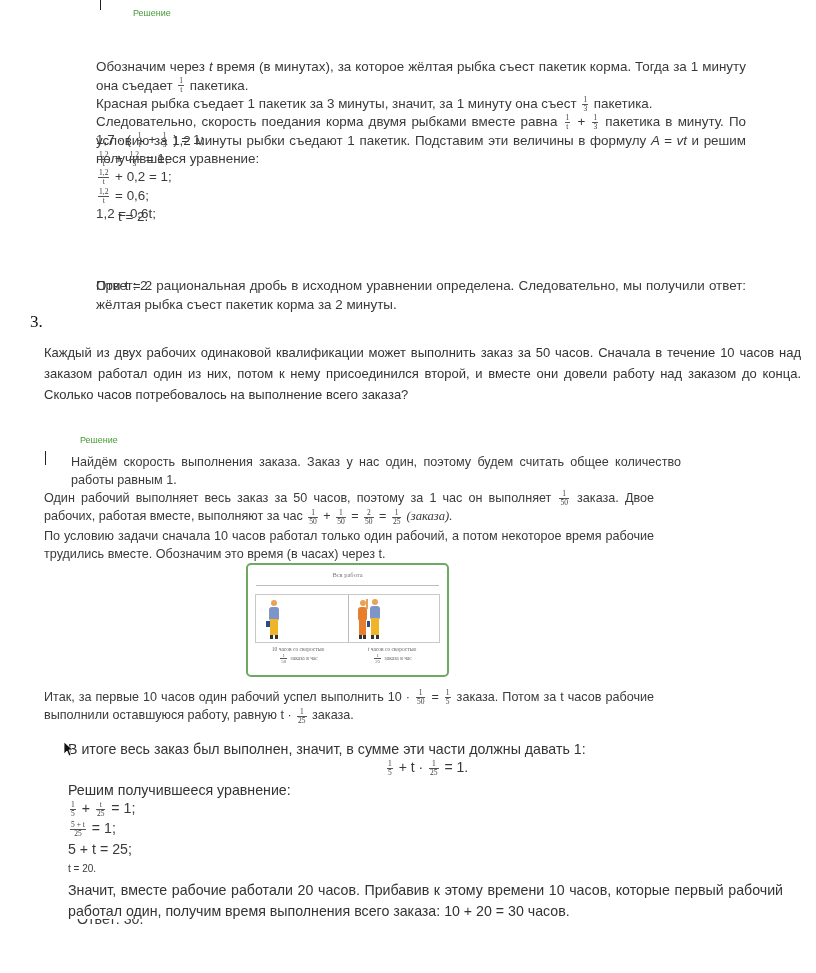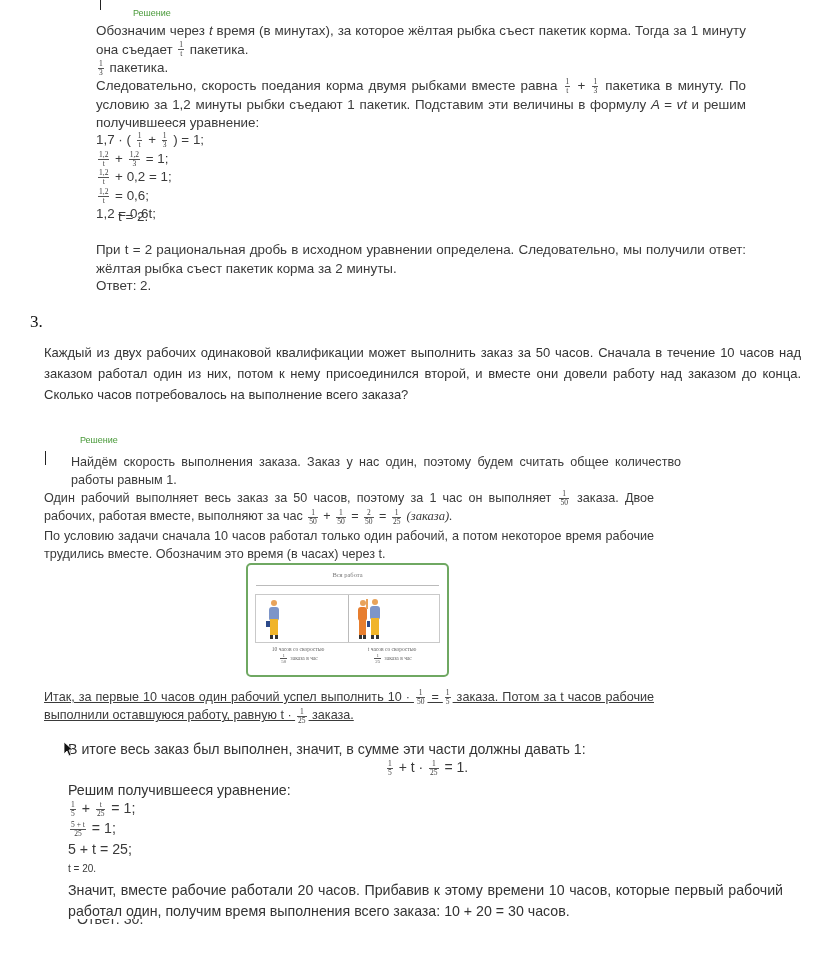--- a/index.html
+++ b/index.html
@@ -4,21 +4,21 @@
 <style>
   html, body { margin: 0; padding: 0; background: #ffffff; }
   body {
     width: 816px; height: 973px; overflow: hidden; position: relative;
     font-family: "Liberation Sans", "DejaVu Sans", sans-serif;
     color: #333333;
   }
   .abs { position: absolute; }
   .label-green { color: #4a9a3a; font-size: 9px; padding-left: 36px; }
   .p { font-size: 13.4px; line-height: 18.5px; color: #3a3a3a; text-align: justify; }
-  .p1 { left: 96px; width: 650px; }
+  .p1 { left: 96px; width: 650px; margin-top: 36px; }
   .p2 { left: 44px; width: 757px; font-size: 13px; line-height: 21px; color: #333; }
   .p3 { left: 44px; width: 610px; font-size: 12.6px; line-height: 18.4px; }
   .p4 { left: 68px; width: 715px; font-size: 14.2px; line-height: 20.5px; color: #333; }
   .frac { display: inline-block; vertical-align: middle; text-align: center; font-size: 7.5px; line-height: 8px; font-family: "Liberation Serif", serif; margin: 0 2px; }
   .frac .n { display: block; border-bottom: 1px solid #555; padding: 0 1px; }
   .frac .d { display: block; padding: 0 1px; }
   .it { font-style: italic; }
   .num3 { left: 30px; top: 312px; font-family: "Liberation Serif", serif; font-size: 17px; color: #111; }
   .cursor-i { left: 100px; top: 0px; width: 1px; height: 10px; background: #222; }
   .cursor-i2 { left: 45px; top: 451px; width: 1px; height: 14px; background: #222; }
@@ -39,21 +39,21 @@
 
 <div class="abs cursor-i"></div>
 
 <div class="abs label-green" style="left:97px; top:8px;">Решение</div>
 
 <div class="abs p p1" style="top:22px;">
   <span>Обозначим через </span><span class="it">t</span><span> время (в минутах), за которое жёлтая рыбка съест пакетик корма. Тогда за 1 минуту она съедает </span><span class="frac"><span class="n">1</span><span class="d">t</span></span><span> пакетика.</span>
 </div>
 
 <div class="abs p p1" style="top:59px;">
-  <span class="frac"><span class="n">1</span><span class="d">3</span></span><span> пакетика.</span>
+  <span>Красная рыбка съедает 1 пакетик за 3 минуты, значит, за 1 минуту она съест </span><span class="frac"><span class="n">1</span><span class="d">3</span></span><span> пакетика.</span>
 </div>
 
 <div class="abs p p1" style="top:77px;">
   <span>Следовательно, скорость поедания корма двумя рыбками вместе равна </span><span class="frac"><span class="n">1</span><span class="d">t</span></span><span> + </span><span class="frac"><span class="n">1</span><span class="d">3</span></span><span> пакетика в минуту. По условию за 1,2 минуты рыбки съедают 1 пакетик. Подставим эти величины в формулу </span><span class="it">A = vt</span><span> и решим получившееся уравнение:</span>
 </div>
 
 <div class="abs p" style="left:96px; top:131px;">
   <span>1,7 · ( </span><span class="frac"><span class="n">1</span><span class="d">t</span></span><span> + </span><span class="frac"><span class="n">1</span><span class="d">3</span></span><span> ) = 1;</span>
 </div>
 <div class="abs p" style="left:96px; top:150px;">
@@ -119,21 +119,21 @@
     <span class="frac" style="font-size:5px;line-height:5px;"><span class="n">1</span><span class="d">50</span></span>
     <span>заказа в час</span>
   </div>
   <div class="cap" style="left:102px; width:84px; top:80px;">
     <span>t часов со скоростью</span><br>
     <span class="frac" style="font-size:5px;line-height:5px;"><span class="n">1</span><span class="d">25</span></span>
     <span>заказа в час</span>
   </div>
 </div>
 
-<div class="abs p p3" style="top:688px;text-decoration:underline;">
+<div class="abs p p3" style="top:688px;">
   <span>Итак, за первые 10 часов один рабочий успел выполнить 10 · </span><span class="frac"><span class="n">1</span><span class="d">50</span></span><span> = </span><span class="frac"><span class="n">1</span><span class="d">5</span></span><span> заказа. Потом за t часов рабочие выполнили оставшуюся работу, равную t · </span><span class="frac"><span class="n">1</span><span class="d">25</span></span><span> заказа.</span>
 </div>
 
 <div class="abs p p4" style="top:739px;">В итоге весь заказ был выполнен, значит, в сумме эти части должны давать 1:</div>
 <svg class="abs cursor-arrow" width="11" height="16" viewBox="0 0 11 16">
   <path d="M1 1 L1 13 L4 10 L6 15 L8 14 L6 9 L10 9 Z" fill="#111" stroke="#fff" stroke-width="0.8"></path>
 </svg>
 
 <div class="abs p" style="left:385px; top:758px; font-size:14px;">
   <span class="frac"><span class="n">1</span><span class="d">5</span></span><span> + t · </span><span class="frac"><span class="n">1</span><span class="d">25</span></span><span> = 1.</span>

